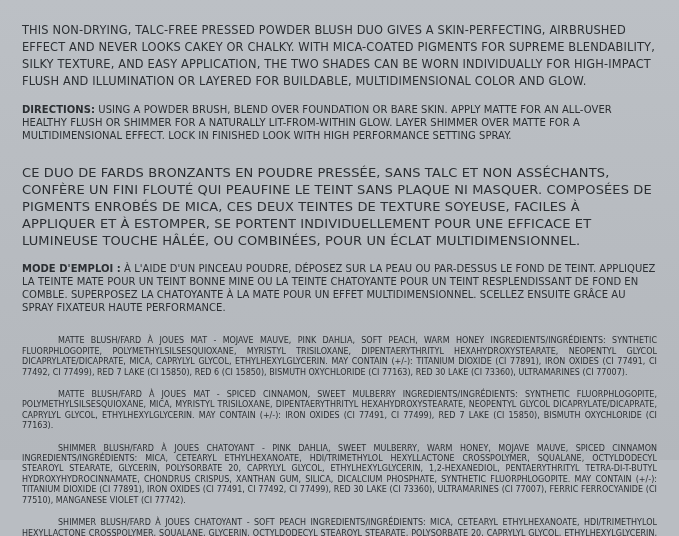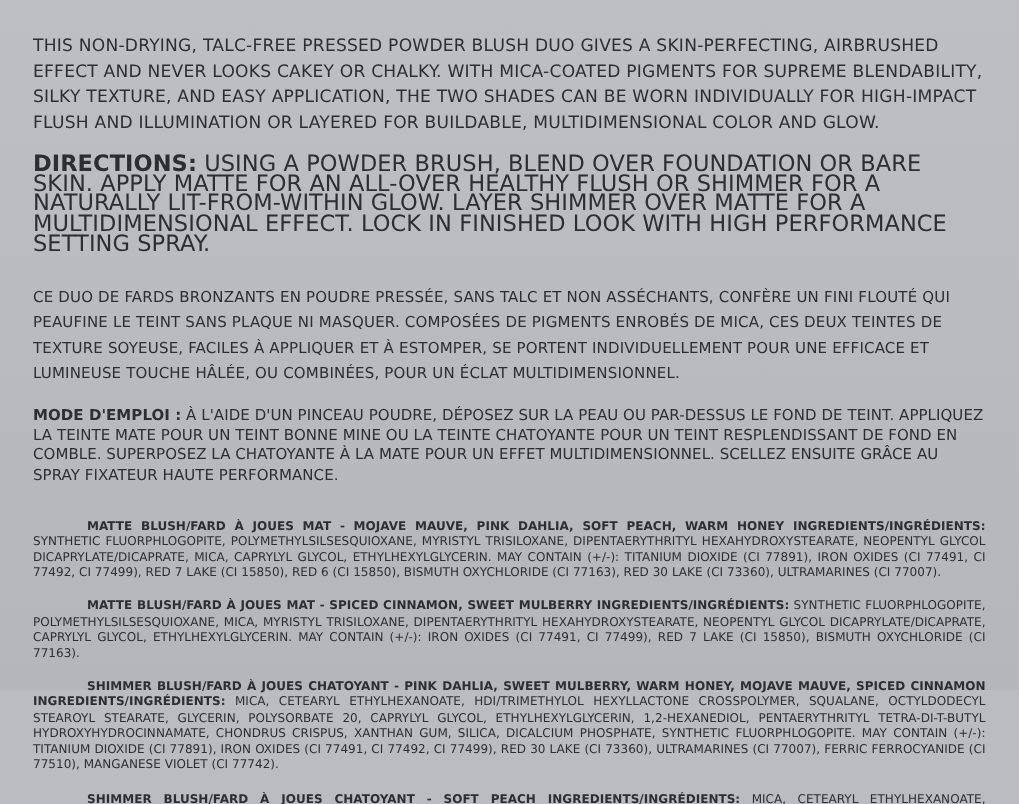--- a/index.html
+++ b/index.html
@@ -25,28 +25,28 @@
     margin: 0 0 0 0;
   }
   .intro {
     font-size: 11.4px;
     line-height: 17.0px;
     letter-spacing: 0.15px;
     text-transform: uppercase;
     margin-bottom: 13px;
   }
   .directions {
-    font-size: 15px;
+    font-size: 10px;
     line-height: 13.2px;
     letter-spacing: 0.05px;
     text-transform: uppercase;
     margin-bottom: 21px;
   }
   .fr-main {
-    font-size: 10px;
+    font-size: 13px;
     line-height: 17.0px;
     letter-spacing: 0.12px;
     margin-bottom: 13px;
   }
   .fr-mode {
     font-size: 10px;
     line-height: 13.2px;
     letter-spacing: 0.04px;
     margin-bottom: 22px;
   }
@@ -56,21 +56,21 @@
     letter-spacing: 0.02px;
     text-transform: uppercase;
     margin-bottom: 12px;
     text-align: justify;
   }
   .ing:last-child { margin-bottom: 0; }
   .lbl {
     font-weight: bold;
   }
   .hdr {
-    font-weight: bold;
+    font-weight: normal;
     padding-left: 36px;
   }
 </style>
 </head>
 <body>
 
 <div class="page">
 
   <p class="blk intro">THIS NON-DRYING, TALC-FREE PRESSED POWDER BLUSH DUO GIVES A SKIN-PERFECTING, AIRBRUSHED EFFECT AND NEVER LOOKS CAKEY OR CHALKY. WITH MICA-COATED PIGMENTS FOR SUPREME BLENDABILITY, SILKY TEXTURE, AND EASY APPLICATION, THE TWO SHADES CAN BE WORN INDIVIDUALLY FOR HIGH-IMPACT FLUSH AND ILLUMINATION OR LAYERED FOR BUILDABLE, MULTIDIMENSIONAL COLOR AND GLOW.</p>
 

